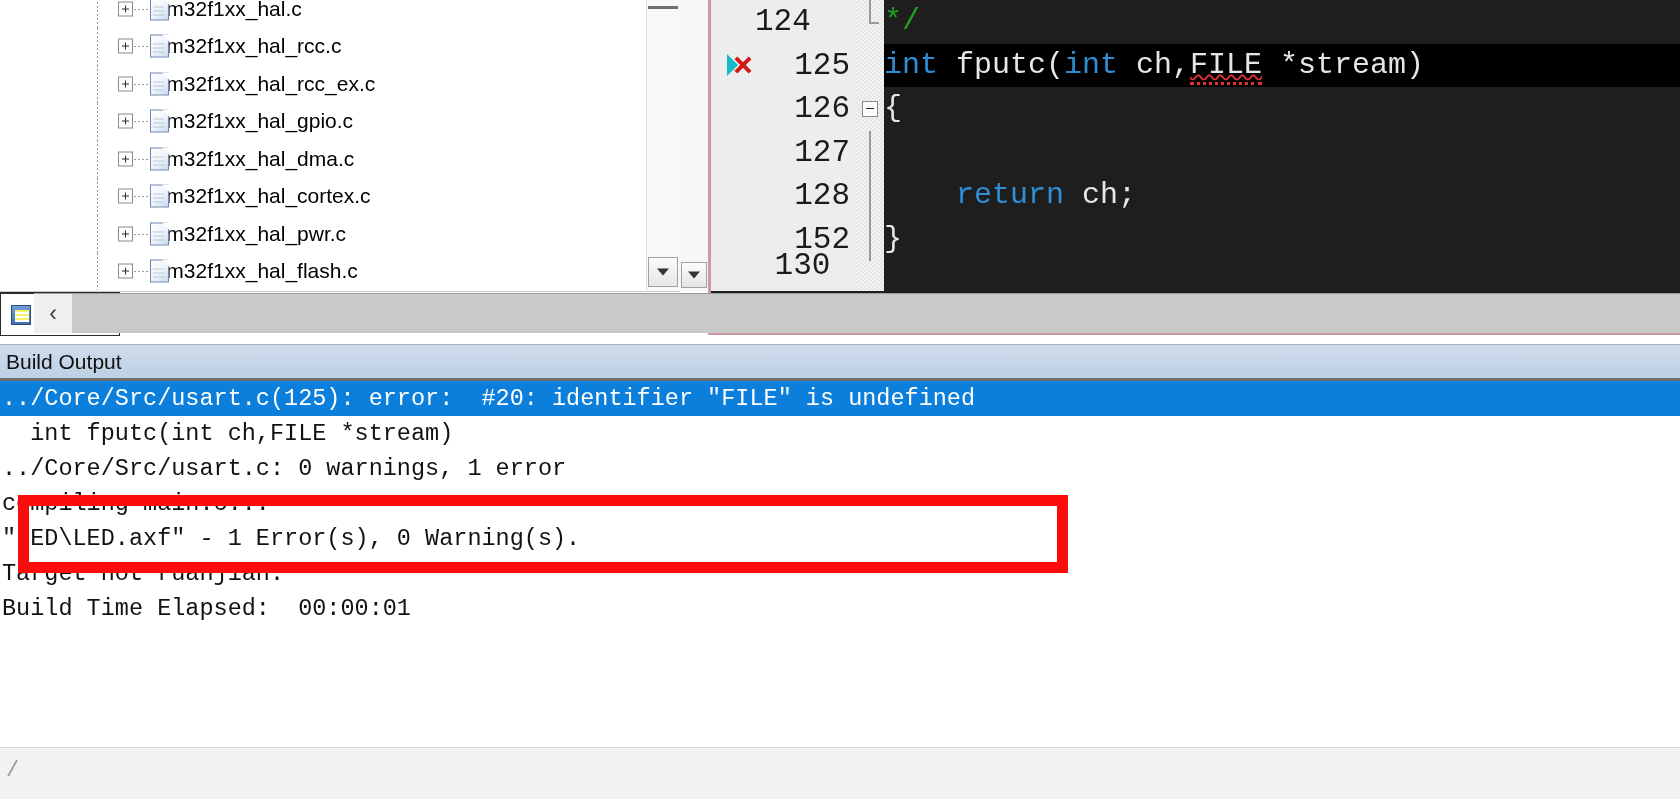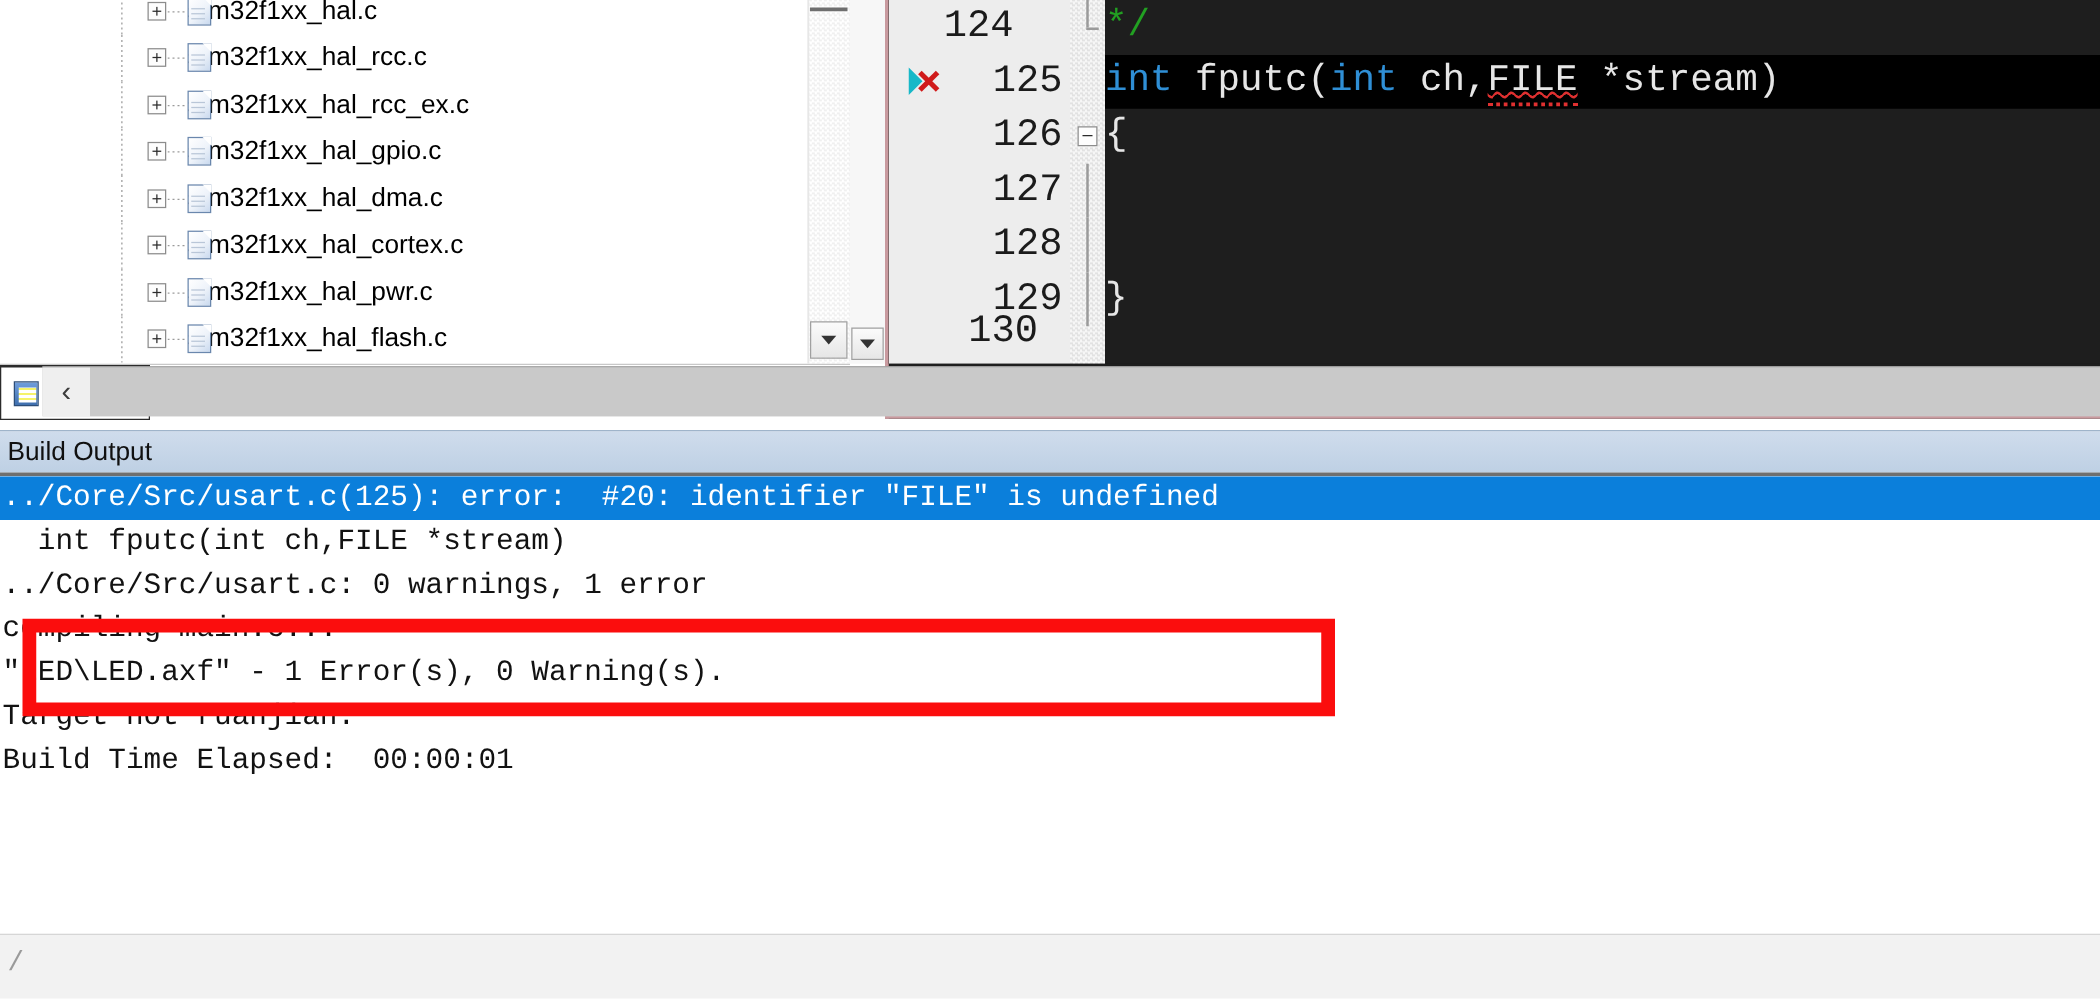--- a/index.html
+++ b/index.html
@@ -390,21 +390,21 @@
               <span class="x2"></span>
             </span>
           </div>
         </div>
       <div id="gutter-nums">
           <div class="lnum" style="top: 0px; right: 873px; left: 44px; width: 95px; text-align: left;">124</div>
           <div class="lnum" style="top: 43.5px; right: 873px; left: 44px; width: 95px; text-align: right;">125</div>
           <div class="lnum" style="top: 87px; right: 873px; left: 44px; width: 95px; text-align: right;">126</div>
           <div class="lnum" style="top: 130.5px; right: 873px; left: 44px; width: 95px; text-align: right;">127</div>
           <div class="lnum" style="top: 174px; right: 873px; left: 44px; width: 95px; text-align: right;">128</div>
-          <div class="lnum" style="top: 217.5px; right: 873px; left: 44px; width: 95px; text-align: right;">129</div>
+          <div class="lnum" style="top: 217.5px; right: 873px; left: 44px; width: 95px; text-align: right;">152</div>
           <div class="lnum" style="top: 244px; right: 873px; left: 44px; width: 95px; text-align: center;">130</div>
         </div>
       <div id="fold-marks">
           <div style="position: absolute; left: 145px; top: 0px; width: 28px; height: 43.5px;">
             <span style="position:absolute;left:13px;top:0;width:2px;height:50%;background:#9a9a9a"></span>
             <span style="position:absolute;left:13px;top:50%;width:10px;height:2px;background:#9a9a9a"></span>
           </div>
           <div style="position: absolute; left: 145px; top: 87px; width: 28px; height: 43.5px;">
             <span class="foldbox"></span>
           </div>
@@ -415,20 +415,21 @@
             <span class="foldtick"></span>
           </div>
           <div style="position: absolute; left: 145px; top: 217.5px; width: 28px; height: 43.5px;">
             <span class="foldtick"></span>
           </div>
         </div>
       <div id="code-lines" style="position:absolute;left:173px;top:0;right:0;height:291px;">
           <div class="cline" style="position: absolute; left: 0px; top: 0px; width: 100%;"><span class="cmt">*/</span></div>
           <div class="cline hl-line" style="position: absolute; left: 0px; top: 43.5px; width: 100%;"><span class="kw">int</span><span class="pln"> fputc(</span><span class="kw">int</span><span class="pln"> ch,</span><span class="pln squiggle">FILE</span><span class="pln"> *stream)</span></div>
           <div class="cline" style="position: absolute; left: 0px; top: 87px; width: 100%;"><span class="pln">{</span></div>
+          <div class="cline" style="position: absolute; left: 0px; top: 174px; width: 100%;"><span class="pln">    </span><span class="kw">return</span><span class="pln"> ch;</span></div>
           <div class="cline" style="position: absolute; left: 0px; top: 217.5px; width: 100%;"><span class="pln">}</span></div>
           <div class="cline" style="position: absolute; left: 0px; top: 261px; width: 100%;"><span class="pln"></span></div>
         </div>
     </div>
   </div>
 
   <div class="ed-hscroll">
     <div class="left-btn">‹</div>
     <div class="track"></div>
   </div>

